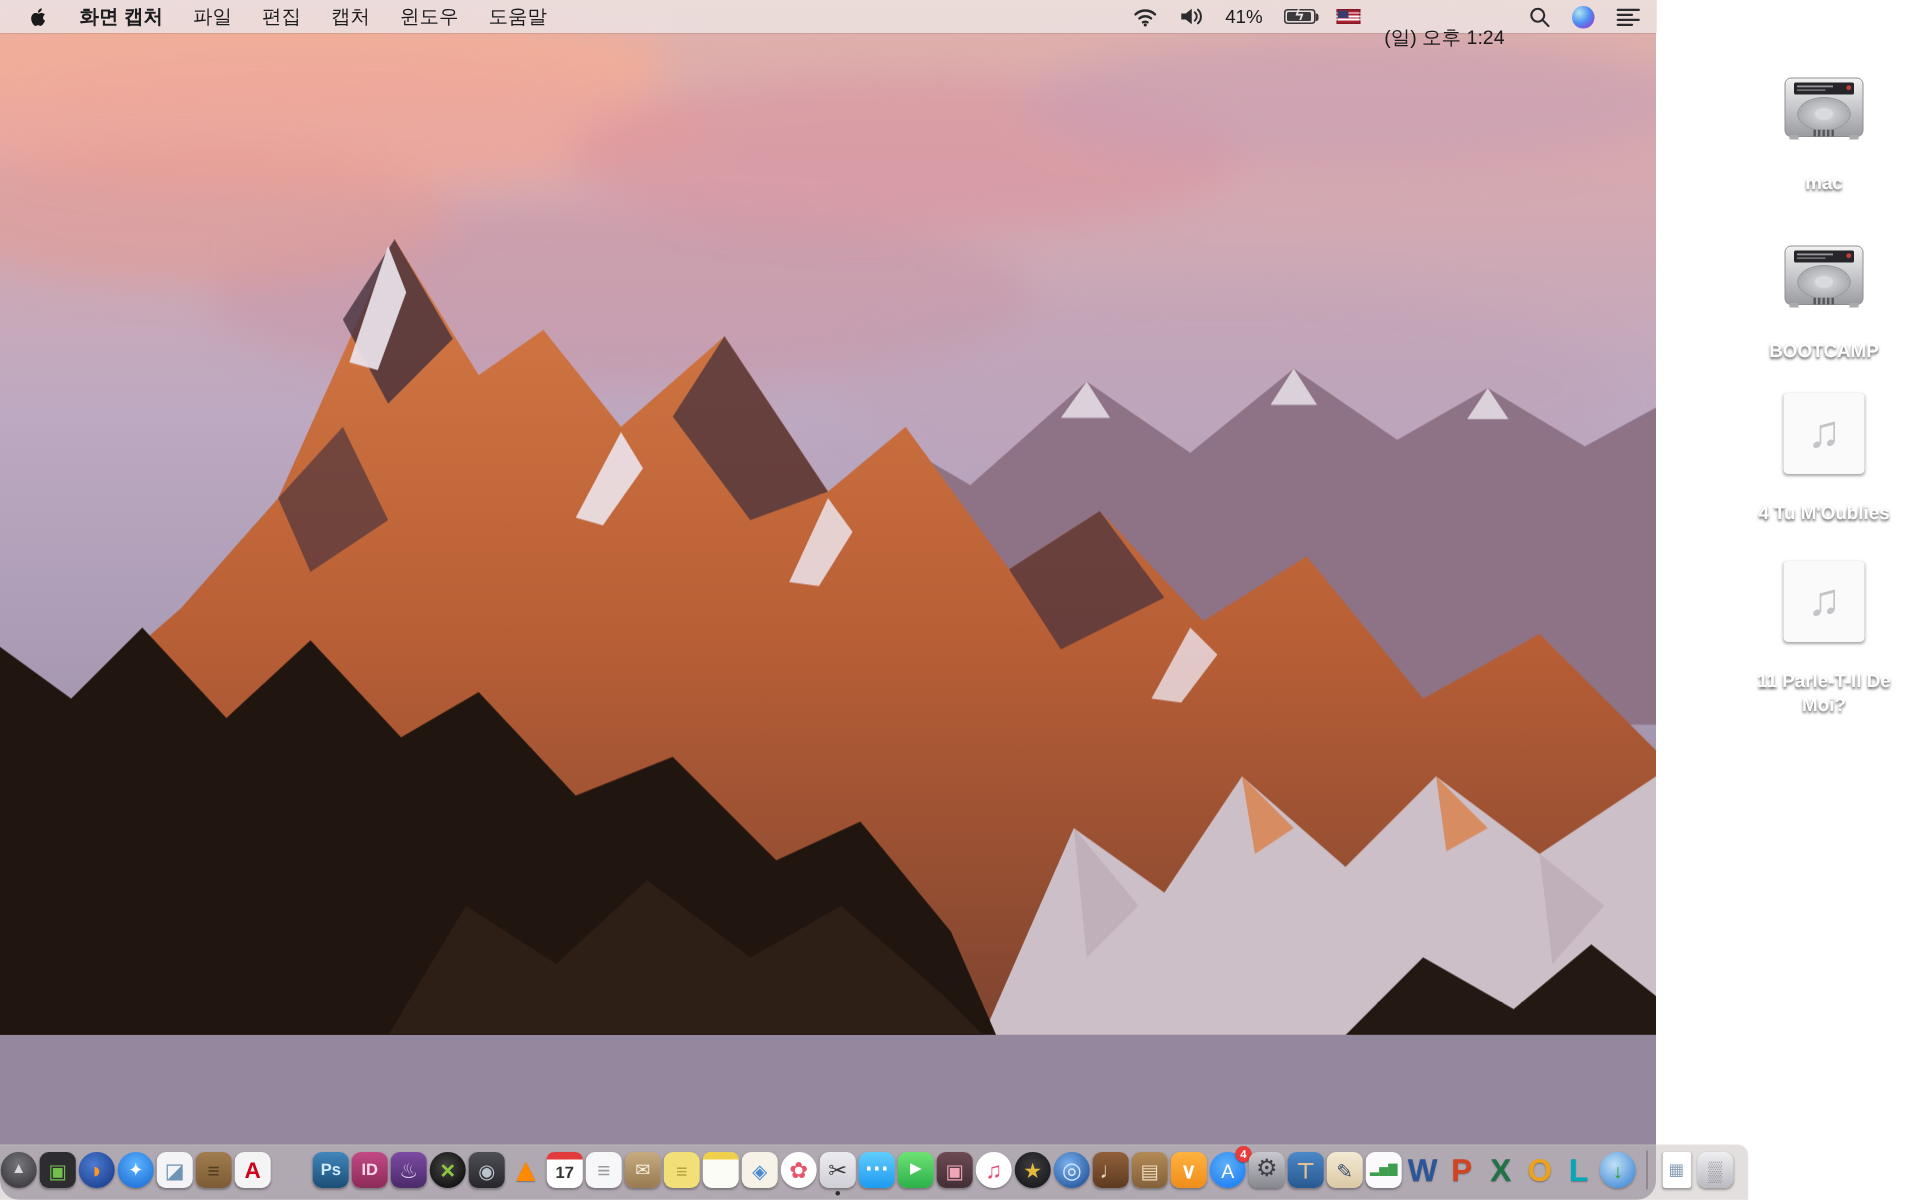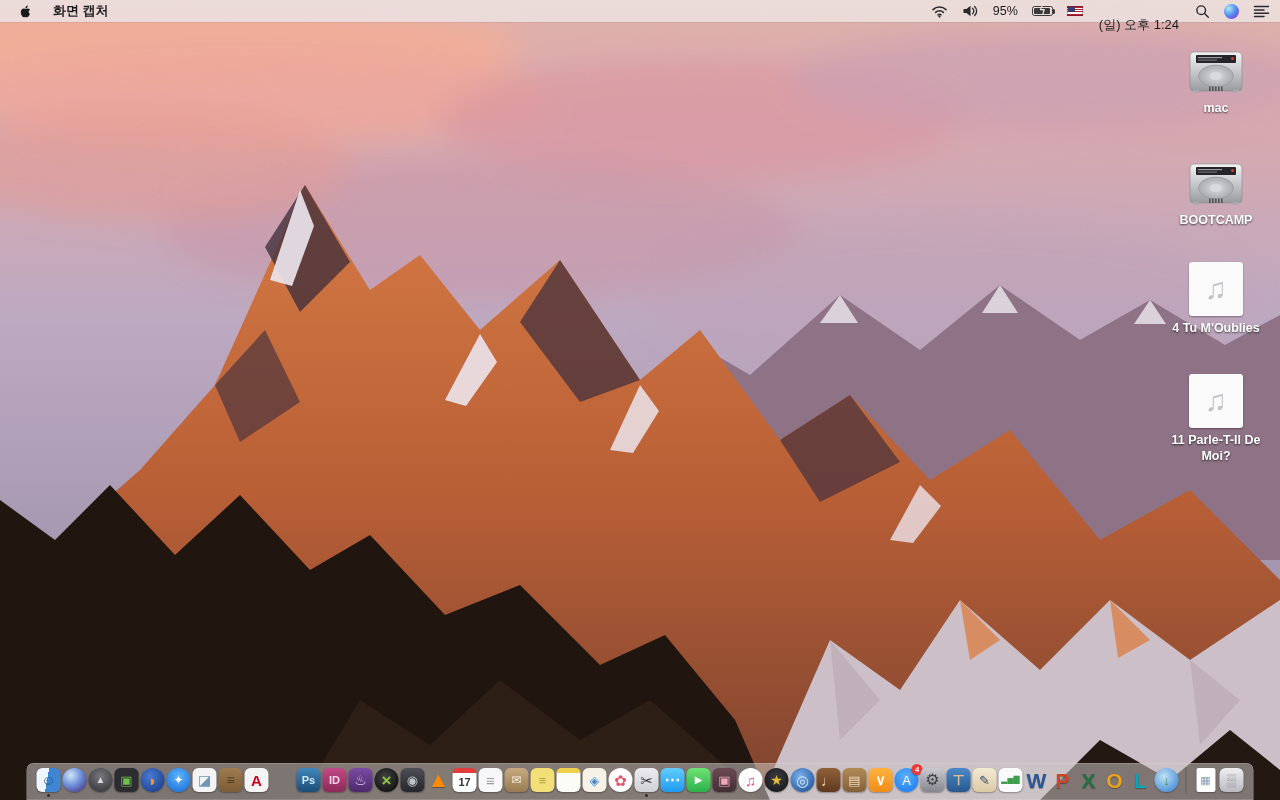--- a/index.html
+++ b/index.html
@@ -1,17 +1,17 @@
 <!DOCTYPE html>
 <html><head>
 <meta charset="utf-8">
 <style>
   * { margin:0; padding:0; box-sizing:border-box; }
   html,body { width:1280px; height:800px; overflow:hidden; font-family:"Liberation Sans", sans-serif; }
-  #screen { position:relative; width:1280px; height:800px; background:#93889e; }
+  #screen { position:relative; width:1104px; height:800px; background:#93889e;border-radius:13px; }
 
   
   #wallpaper { position:absolute; inset:0; z-index:0; }
 
   
   #menubar {
     position:absolute; top:0; left:0; right:0; height:22px; z-index:30;
     background:rgba(235,221,220,0.94);
     display:flex; align-items:center; justify-content:space-between;
     font-size:13px; color:#1c1c1e; box-shadow:0 0 1px rgba(0,0,0,.35);
@@ -34,21 +34,21 @@
   .flag .canton { position:absolute; top:0; left:0; width:7px; height:4.5px; background:#3c3b6e; }
   .siri-orb { width:15px; height:15px; border-radius:50%;
     background:radial-gradient(circle at 32% 30%, #aee8f0, #4f8df0 48%, #8b3fd8 85%); }
 
   
   .desktop-icon { position:absolute; width:104px; z-index:10; display:flex; flex-direction:column; align-items:center; cursor:default; }
   .di-art { height:58px; display:flex; align-items:flex-end; justify-content:center; }
   .audio-file { width:54px; height:54px; background:#fafafa; border-radius:3px;
     box-shadow:0 1px 2px rgba(0,0,0,.35); display:flex; align-items:center; justify-content:center; }
   .audio-file span { font-size:30px; color:#c3c3c8; }
-  .di-label { margin-top:5px; font-size:12.5px; font-weight:bold; color:#fff; text-align:center;
+  .di-label { margin-top:19px; font-size:12.5px; font-weight:bold; color:#fff; text-align:center;
     text-shadow:0 1px 2px rgba(0,0,0,.65); line-height:1.25; }
 
   
   #dock {
     position:absolute; bottom:0; left:50%; transform:translateX(-50%); z-index:30;
     display:flex; align-items:center; gap:2px;
     padding:4px 10px 7px 10px; height:37px;
     background:rgba(202,197,194,0.55); border-radius:7px 7px 0 0;
     box-shadow:inset 0 0 0 0.5px rgba(255,255,255,.3);
   }
@@ -130,37 +130,44 @@
 
   <div id="menubar">
     <div class="mb-left">
       <span class="apple">
         <svg width="13" height="15" viewBox="0 0 14 16" fill="#1a1a1a">
           <path d="M11.5,8.6c0-1.7,1.4-2.5,1.4-2.5s-0.8-1.2-2.4-1.2c-1,0-1.6,0.5-2.1,0.5S7.2,4.9,6.3,4.9C4.6,4.9,3,6.3,3,8.9c0,2.6,1.9,5.3,3.1,5.3c0.6,0,1-0.4,1.8-0.4s1.1,0.4,1.8,0.4c1.2,0,2.9-2.5,3.2-3.9C12.2,10.1,11.5,9.6,11.5,8.6z"></path>
           <path d="M9.9,3.7c0.5-0.6,0.8-1.4,0.7-2.2C9.9,1.6,9.1,2,8.6,2.6C8.2,3.1,7.8,4,7.9,4.7C8.7,4.8,9.4,4.3,9.9,3.7z"></path>
         </svg>
       </span>
       <span class="mb-appname">화면 캡처</span>
+      <span style="display:flex">
+          <span class="menu-item">파일</span>
+          <span class="menu-item">편집</span>
+          <span class="menu-item">캡처</span>
+          <span class="menu-item">윈도우</span>
+          <span class="menu-item">도움말</span>
+        </span>
     </div>
     <div class="mb-right">
       <span>
         <svg width="17" height="13" viewBox="0 0 17 13" fill="none" stroke="#2a2a2c" stroke-width="1.6" stroke-linecap="round">
           <path d="M2,4.6 a9.5,9.5 0 0 1 13,0"></path>
             <path d="M4.6,7.3 a6,6 0 0 1 7.8,0"></path>
             <path d="M7,9.9 a2.8,2.8 0 0 1 3,0"></path>
           <circle cx="8.5" cy="11.6" r="1.1" fill="#2a2a2c" stroke="none"></circle>
         </svg>
       </span>
       <span>
         <svg width="17" height="14" viewBox="0 0 17 14" fill="#2a2a2c">
           <path d="M1.5,5 L4.5,5 L8.5,1.8 L8.5,12.2 L4.5,9 L1.5,9 Z"></path>
           <path d="M10.5,4.2 a3.6,3.6 0 0 1 0,5.6 M12.6,2.4 a6.2,6.2 0 0 1 0,9.2" fill="none" stroke="#2a2a2c" stroke-width="1.3" stroke-linecap="round"></path>
         </svg>
       </span>
-      <span class="pct">95%</span>
+      <span class="pct">41%</span>
       <span class="batt">
         <span class="fill"></span>
           <span class="tip"></span>
           <span class="bolt">ϟ</span>
       </span>
       <span class="flag">
           <span class="canton"></span>
         </span>
       <span class="clock">(일) 오후 1:24</span>
       <span>

